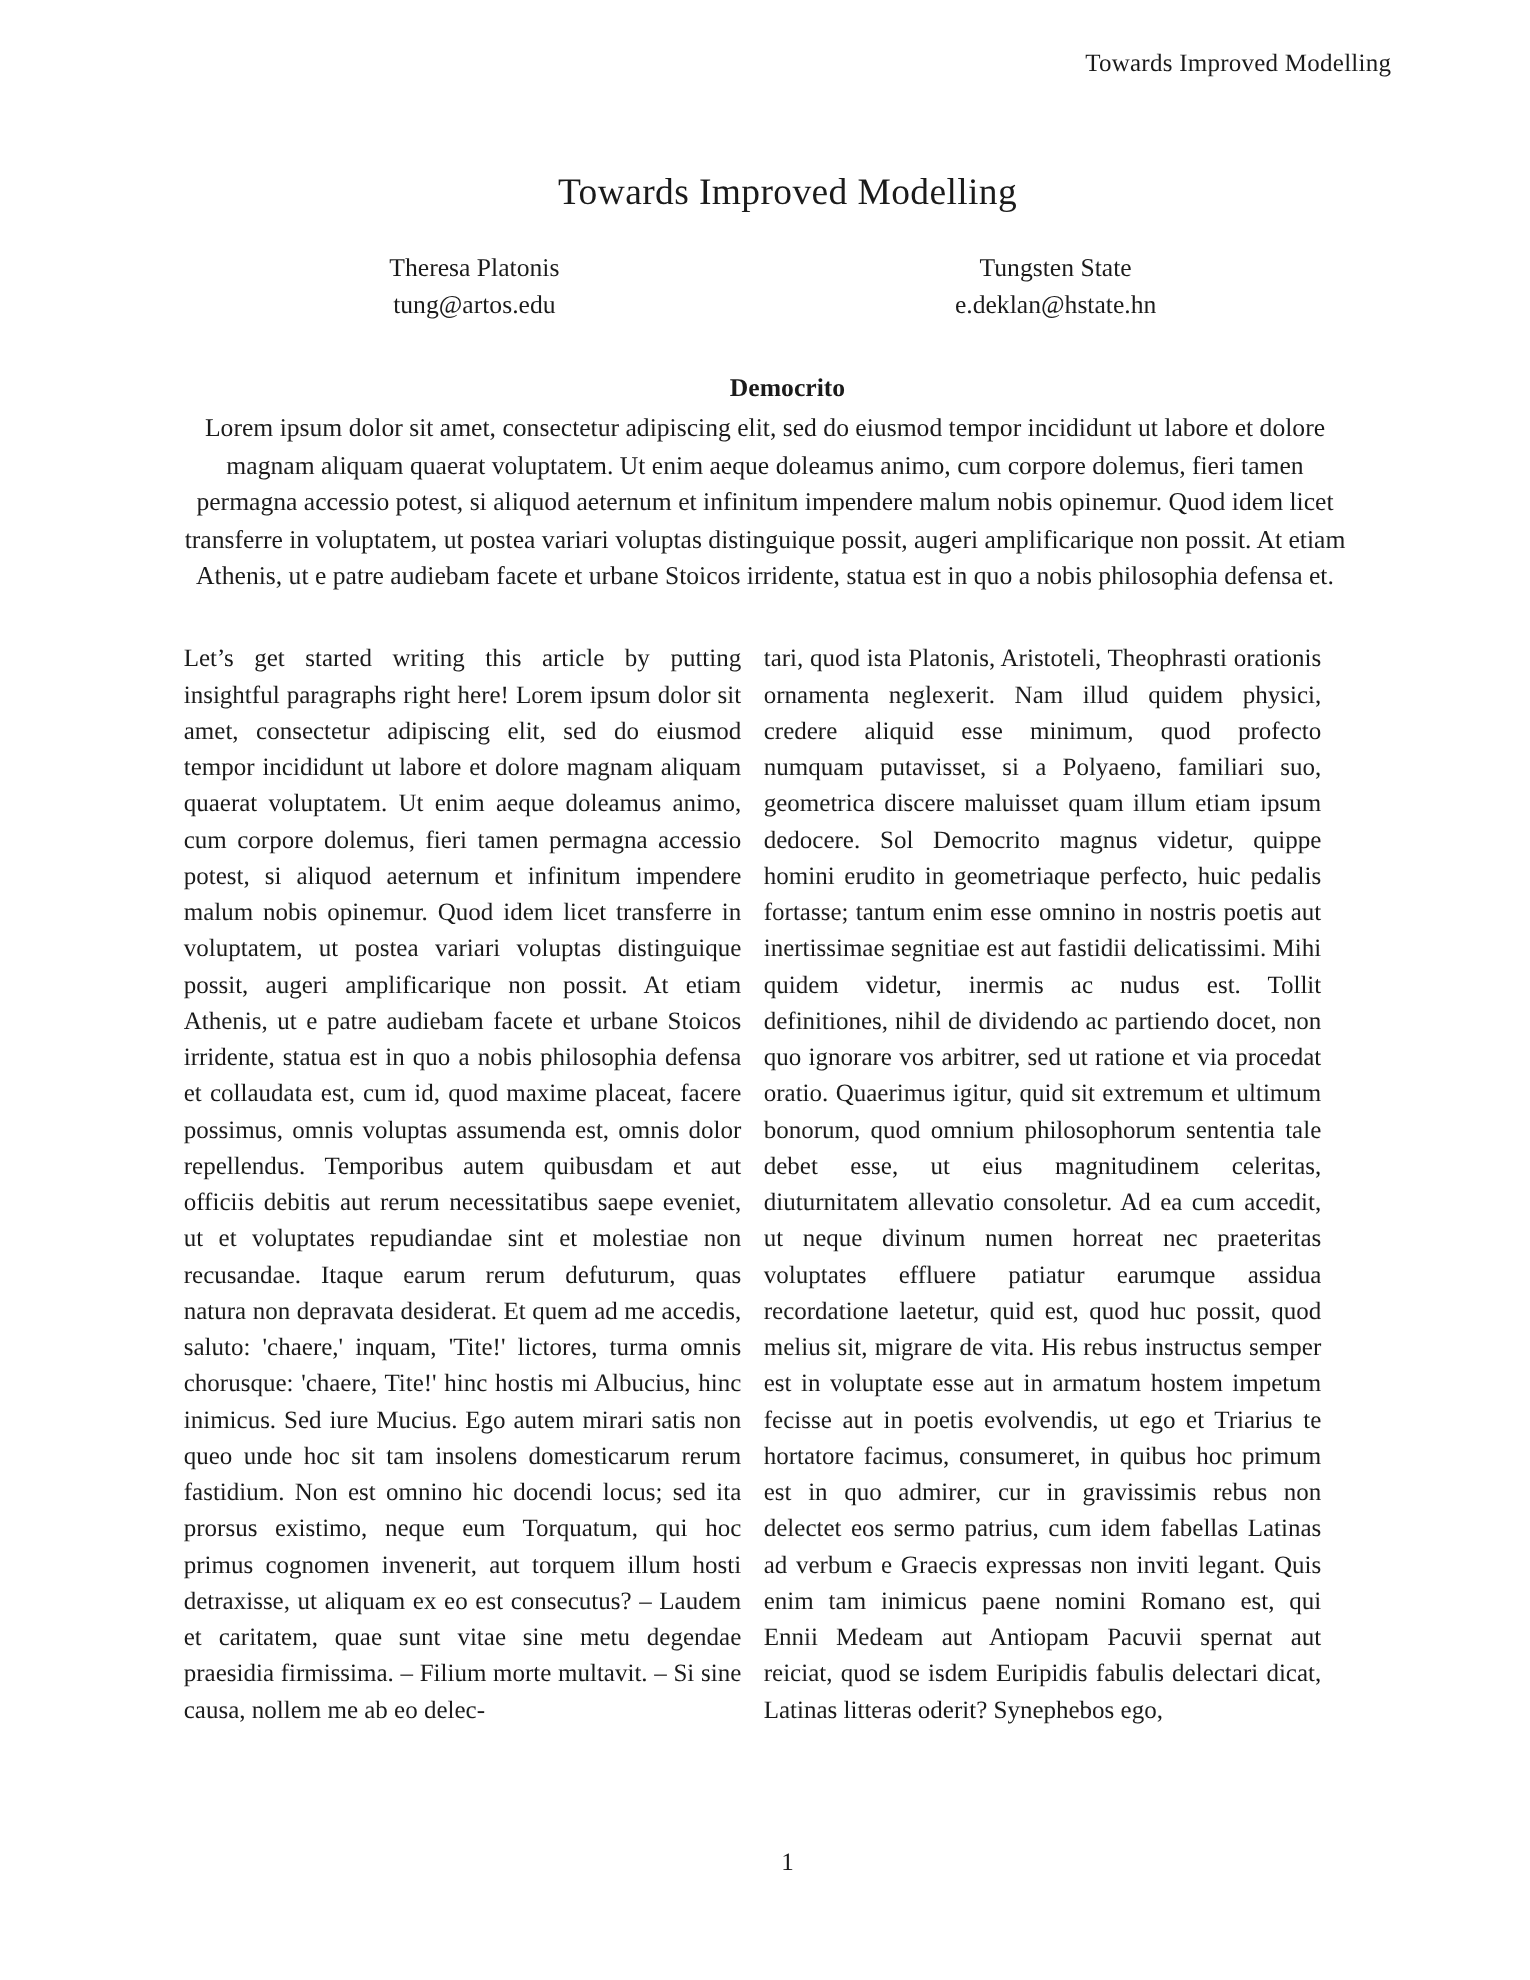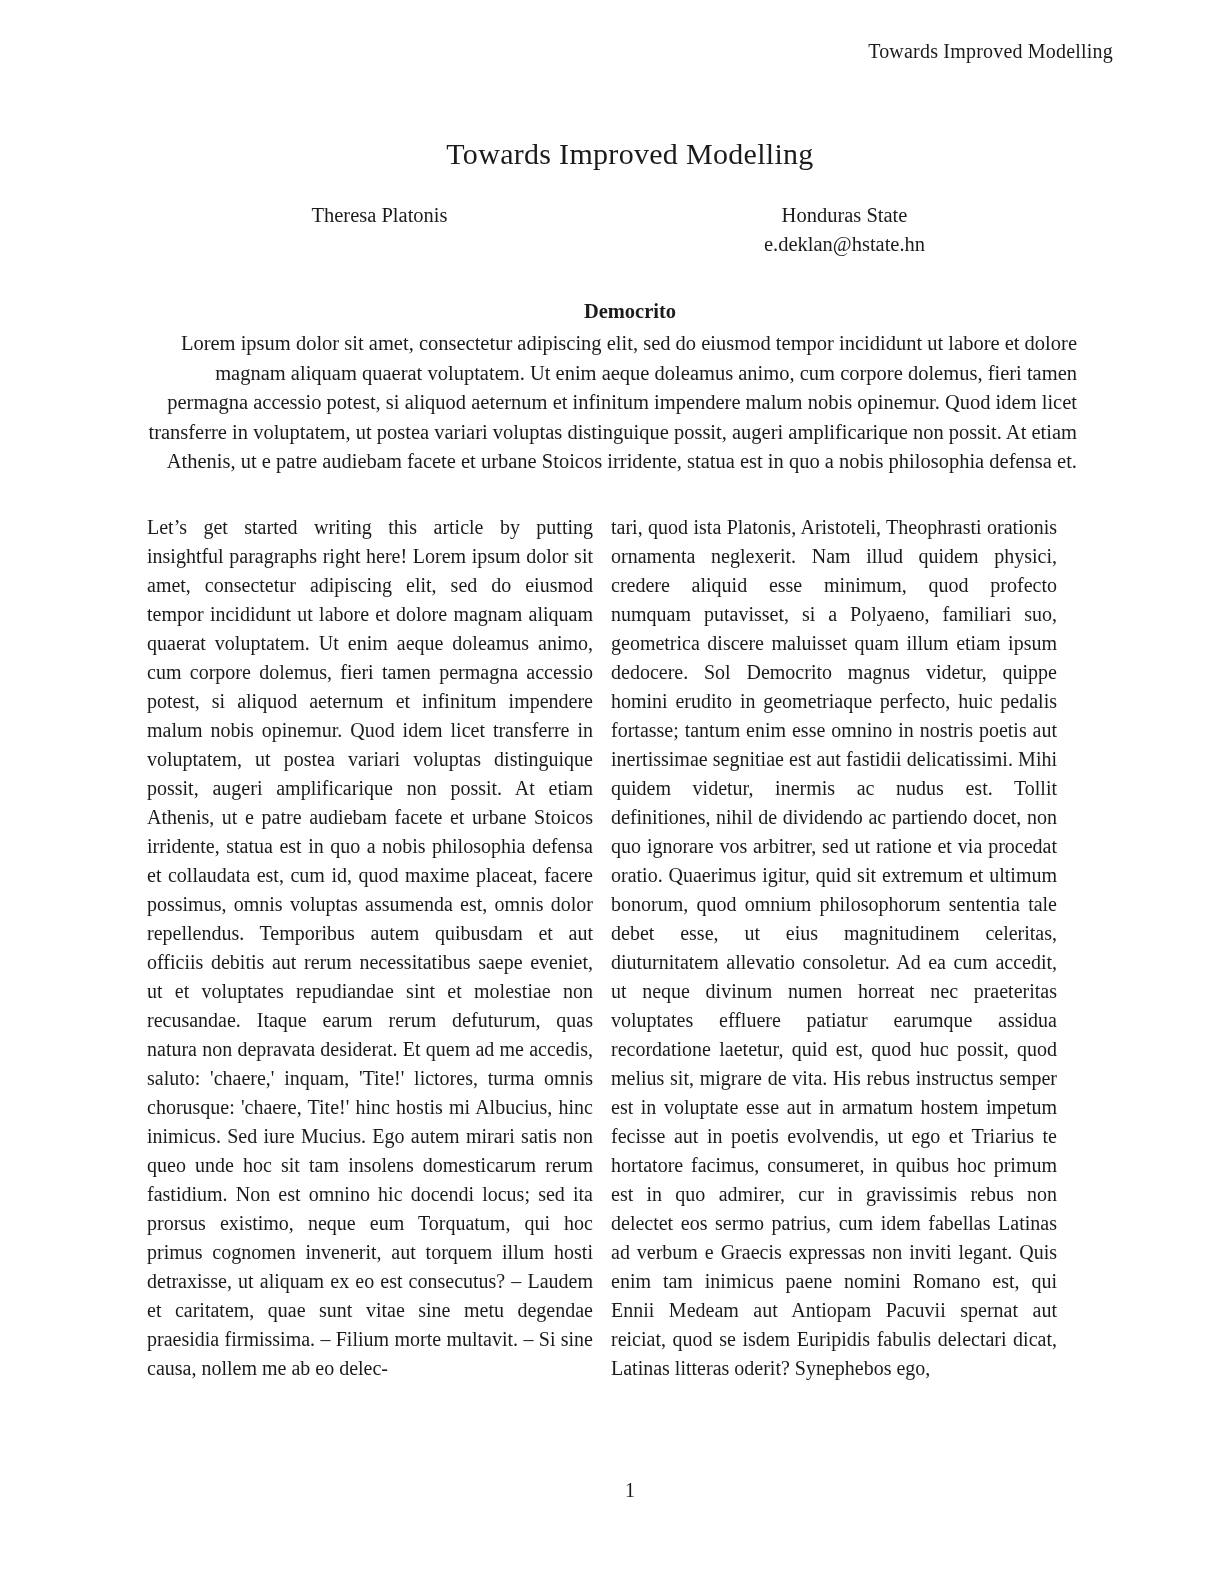--- a/index.html
+++ b/index.html
@@ -56,21 +56,21 @@
     text-align: center;
     font-size: 20.5px;
     font-weight: bold;
   }
   .abstract-text {
     position: absolute;
     top: 329px;
     left: 147px;
     width: 930px;
     margin: 0;
-    text-align: right;
+    text-align: center;
     font-size: 20.5px;
     line-height: 29.6px;
   }
   .columns {
     position: absolute;
     top: 513px;
     left: 147px;
     width: 930px;
     display: flex;
     gap: 18px;
@@ -96,23 +96,24 @@
 
 <div class="page">
 
   <div class="running-header">Towards Improved Modelling</div>
 
   <h1 class="paper-title">Towards Improved Modelling</h1>
 
   <div class="authors">
     <div class="author">
       <div>Theresa Platonis</div>
+      <div>tung@artos.edu</div>
     </div>
     <div class="author">
-      <div>Honduras State</div>
+      <div>Tungsten State</div>
       <div>e.deklan@hstate.hn</div>
     </div>
   </div>
 
   <div class="abstract-heading">Democrito</div>
 
   <p class="abstract-text">Lorem ipsum dolor sit amet, consectetur adipiscing elit, sed do eiusmod tempor incididunt ut labore et dolore magnam aliquam quaerat voluptatem. Ut enim aeque doleamus animo, cum corpore dolemus, fieri tamen permagna accessio potest, si aliquod aeternum et infinitum impendere malum nobis opinemur. Quod idem licet transferre in voluptatem, ut postea variari voluptas distinguique possit, augeri amplificarique non possit. At etiam Athenis, ut e patre audiebam facete et urbane Stoicos irridente, statua est in quo a nobis philosophia defensa et.</p>
 
   <div class="columns">
     <p class="body-col">Let’s get started writing this article by putting insightful paragraphs right here! Lorem ipsum dolor sit amet, consectetur adipiscing elit, sed do eiusmod tempor incididunt ut labore et dolore magnam aliquam quaerat voluptatem. Ut enim aeque doleamus animo, cum corpore dolemus, fieri tamen permagna accessio potest, si aliquod aeternum et infinitum impendere malum nobis opinemur. Quod idem licet transferre in voluptatem, ut postea variari voluptas distinguique possit, augeri amplificarique non possit. At etiam Athenis, ut e patre audiebam facete et urbane Stoicos irridente, statua est in quo a nobis philosophia defensa et collaudata est, cum id, quod maxime placeat, facere possimus, omnis voluptas assumenda est, omnis dolor repellendus. Temporibus autem quibusdam et aut officiis debitis aut rerum necessitatibus saepe eveniet, ut et voluptates repudiandae sint et molestiae non recusandae. Itaque earum rerum defuturum, quas natura non depravata desiderat. Et quem ad me accedis, saluto: 'chaere,' inquam, 'Tite!' lictores, turma omnis chorusque: 'chaere, Tite!' hinc hostis mi Albucius, hinc inimicus. Sed iure Mucius. Ego autem mirari satis non queo unde hoc sit tam insolens domesticarum rerum fastidium. Non est omnino hic docendi locus; sed ita prorsus existimo, neque eum Torquatum, qui hoc primus cognomen invenerit, aut torquem illum hosti detraxisse, ut aliquam ex eo est consecutus? – Laudem et caritatem, quae sunt vitae sine metu degendae praesidia firmissima. – Filium morte multavit. – Si sine causa, nollem me ab eo delec-</p>

